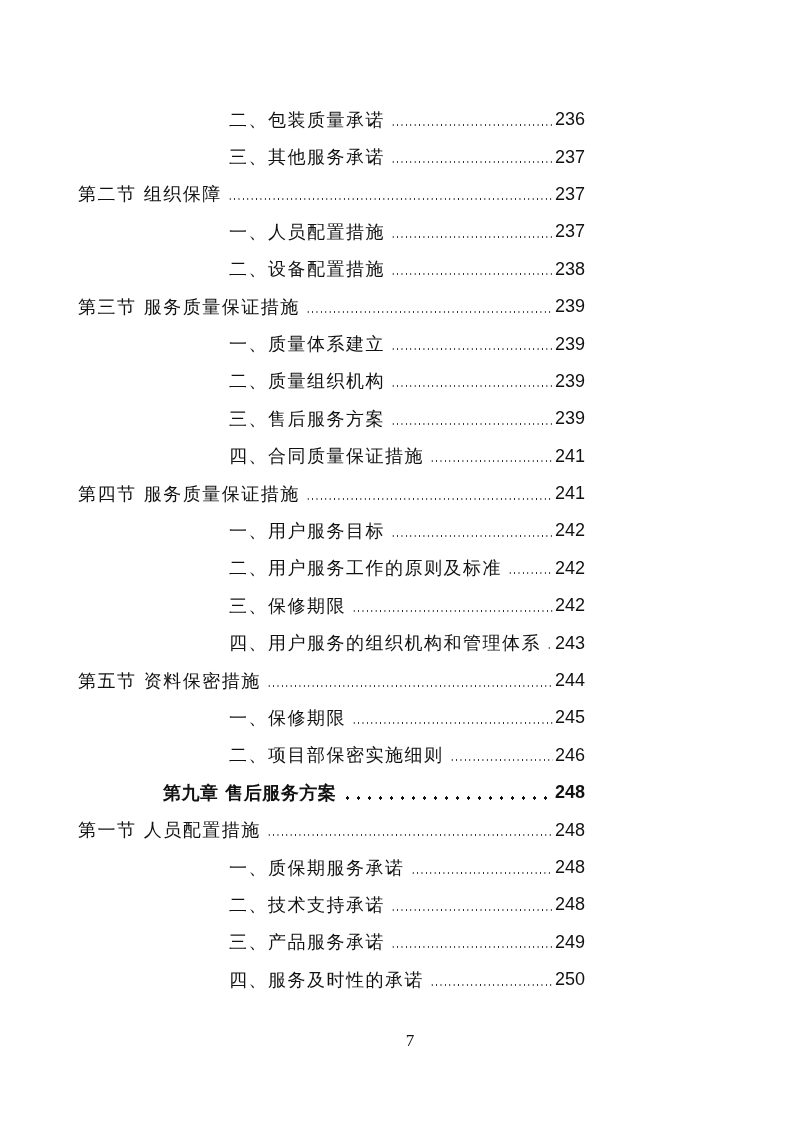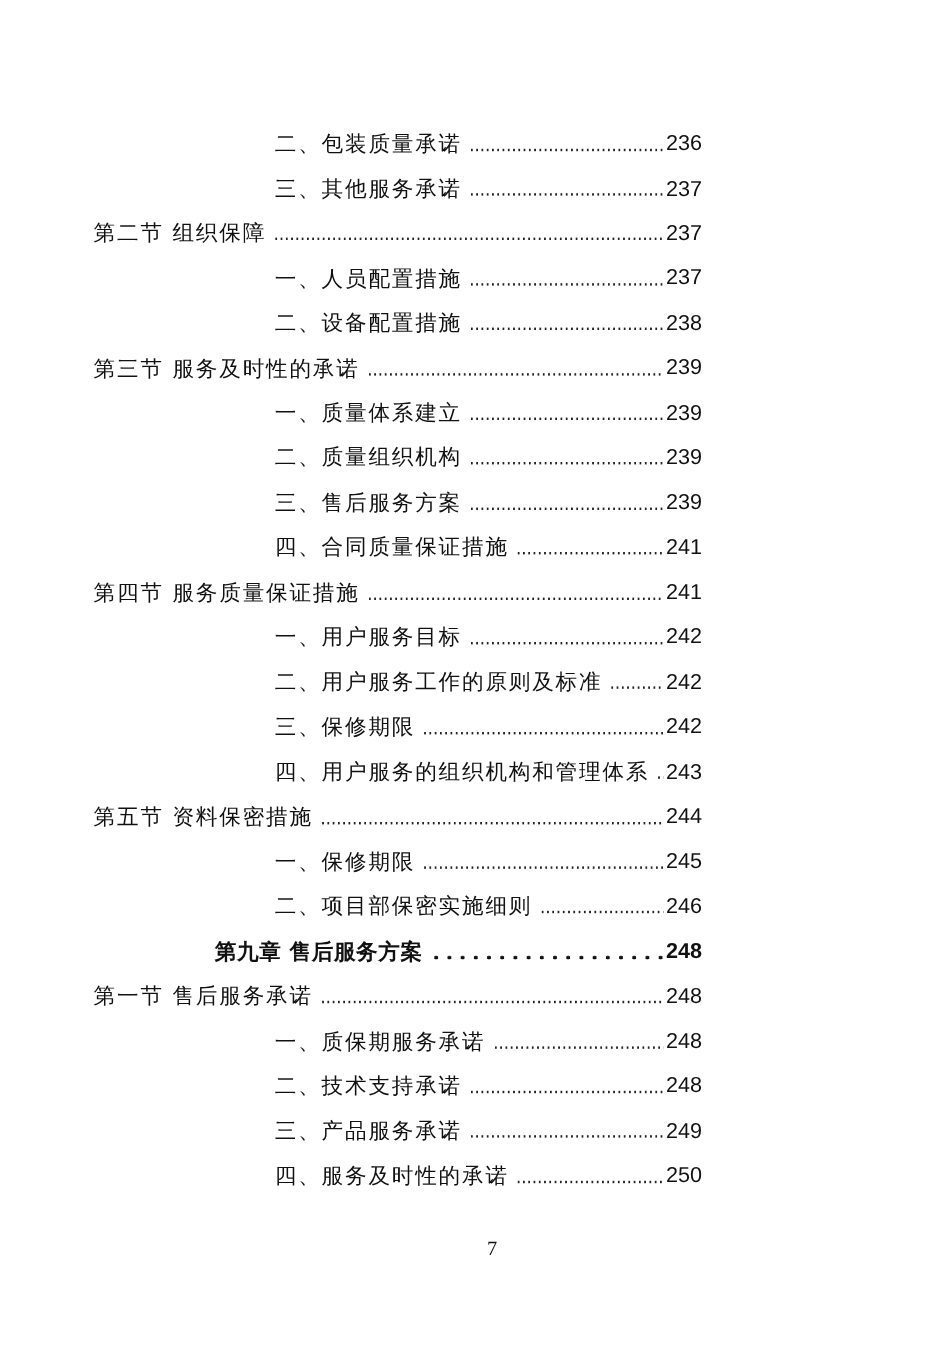--- a/index.html
+++ b/index.html
@@ -27,21 +27,21 @@
       display: flex;
       align-items: center;
       box-sizing: border-box;
       padding-right: 120px;
       font-size: 18px;
       letter-spacing: 1.5px;
       white-space: nowrap;
     }
     .toc-row.level-3 { padding-left: 229px; }
     .toc-row.level-2 { padding-left: 78px; }
-    .toc-row.level-1 { padding-left: 163px; font-weight: bold; letter-spacing: 0.5px; margin-left: 16px; }
+    .toc-row.level-1 { padding-left: 163px; font-weight: bold; letter-spacing: 0.5px; }
     .toc-label {
       flex: 0 0 auto;
       font-weight: inherit;
     }
     .toc-leader {
       flex: 1 1 auto;
       overflow: hidden;
       margin: 0 2px 0 6px;
       height: 18px;
       align-self: center;
@@ -104,21 +104,21 @@
       <span class="toc-label">一、人员配置措施</span>
       <span class="toc-leader"></span>
       <span class="toc-page">237</span>
     </div>
     <div class="toc-row level-3">
       <span class="toc-label">二、设备配置措施</span>
       <span class="toc-leader"></span>
       <span class="toc-page">238</span>
     </div>
     <div class="toc-row level-2">
-      <span class="toc-label">第三节 服务及时性的承诺</span>
+      <span class="toc-label">第三节 服务质量保证措施</span>
       <span class="toc-leader"></span>
       <span class="toc-page">239</span>
     </div>
     <div class="toc-row level-3">
       <span class="toc-label">一、质量体系建立</span>
       <span class="toc-leader"></span>
       <span class="toc-page">239</span>
     </div>
     <div class="toc-row level-3">
       <span class="toc-label">二、质量组织机构</span>
@@ -174,21 +174,21 @@
       <span class="toc-label">二、项目部保密实施细则</span>
       <span class="toc-leader"></span>
       <span class="toc-page">246</span>
     </div>
     <div class="toc-row level-1">
       <span class="toc-label">第九章  售后服务方案</span>
       <span class="toc-leader"></span>
       <span class="toc-page">248</span>
     </div>
     <div class="toc-row level-2">
-      <span class="toc-label">第一节 售后服务承诺</span>
+      <span class="toc-label">第一节 人员配置措施</span>
       <span class="toc-leader"></span>
       <span class="toc-page">248</span>
     </div>
     <div class="toc-row level-3">
       <span class="toc-label">一、质保期服务承诺</span>
       <span class="toc-leader"></span>
       <span class="toc-page">248</span>
     </div>
     <div class="toc-row level-3">
       <span class="toc-label">二、技术支持承诺</span>

